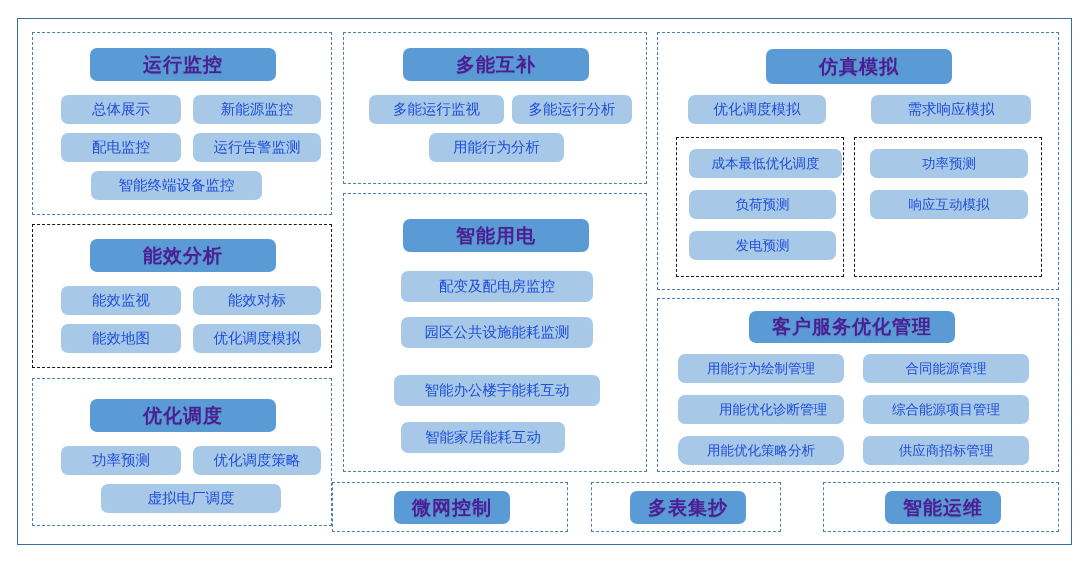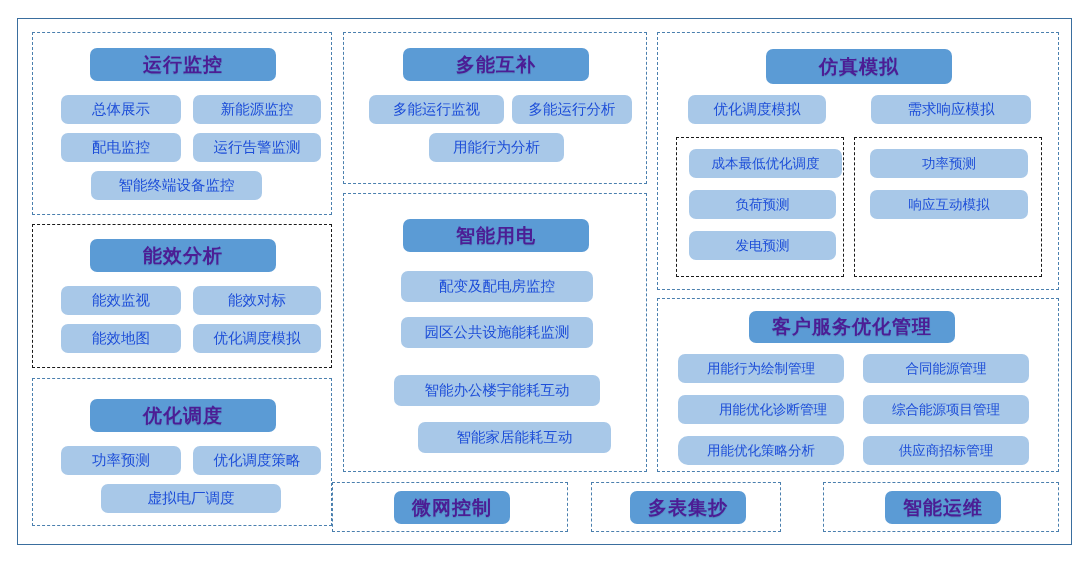--- a/index.html
+++ b/index.html
@@ -90,21 +90,21 @@
     <div class="pill" style="left:25px;top:62px;width:135px;height:29px;">多能运行监视</div>
     <div class="pill" style="left:168px;top:62px;width:120px;height:29px;">多能运行分析</div>
     <div class="pill" style="left:85px;top:100px;width:135px;height:29px;">用能行为分析</div>
   </div>
 
   <div class="group" style="left:325px;top:174px;width:304px;height:279px;">
     <div class="hdr" style="left:59px;top:25px;width:186px;height:33px;font-size:19px;">智能用电</div>
     <div class="pill" style="left:57px;top:77px;width:192px;height:31px;">配变及配电房监控</div>
     <div class="pill" style="left:57px;top:123px;width:192px;height:31px;">园区公共设施能耗监测</div>
     <div class="pill" style="left:50px;top:181px;width:206px;height:31px;">智能办公楼宇能耗互动</div>
-    <div class="pill" style="left:74px;top:228px;width:193px;height:31px;">智能家居能耗互动</div>
+    <div class="pill" style="left:57px;top:228px;width:164px;height:31px;">智能家居能耗互动</div>
   </div>
 
   <div class="group" style="left:639px;top:13px;width:402px;height:258px;">
     <div class="hdr" style="left:108px;top:16px;width:186px;height:35px;font-size:19px;">仿真模拟</div>
     <div class="pill" style="left:30px;top:62px;width:138px;height:29px;">优化调度模拟</div>
     <div class="pill" style="left:213px;top:62px;width:160px;height:29px;">需求响应模拟</div>
 
     <div class="group black" style="left:18px;top:104px;width:168px;height:140px;">
       <div class="pill sm" style="left:12px;top:11px;width:153px;height:29px;">成本最低优化调度</div>
       <div class="pill sm" style="left:12px;top:52px;width:147px;height:29px;">负荷预测</div>

